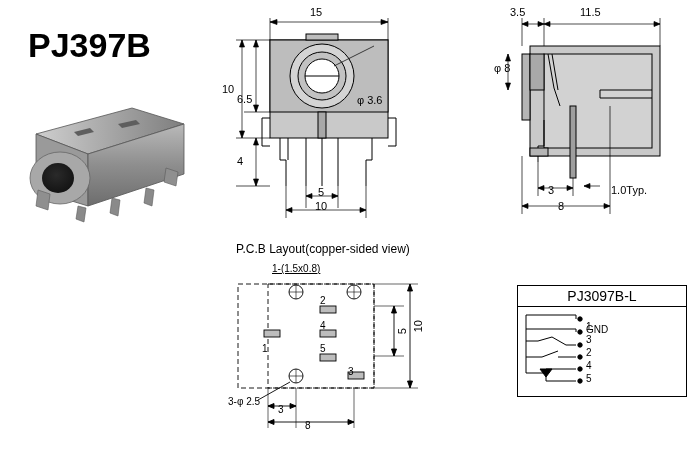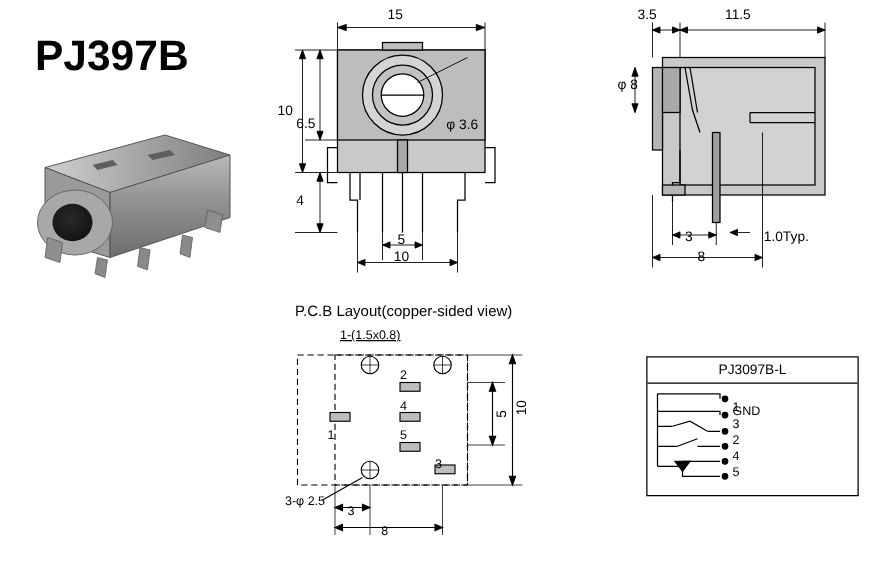--- a/index.html
+++ b/index.html
@@ -269,21 +269,21 @@
 <div class="abs dim-sm" style="left:262px;top:343px;">1</div>
 <div class="abs dim-sm" style="left:348px;top:366px;">3</div>
 <div class="abs dim-sm" style="left:228px;top:396px;">3-φ 2.5</div>
 <div class="abs dim-sm" style="left:278px;top:404px;">3</div>
 <div class="abs dim-sm" style="left:305px;top:420px;">8</div>
 <div class="abs vert" style="left:396px;top:328px;">5</div>
 <div class="abs vert" style="left:412px;top:320px;">10</div>
 
 <div class="abs" style="left:517px;top:285px;width:168px;height:110px;border:1px solid #000;">
   <div style="display:flex;border-bottom:1px solid #000;height:20px;">
-    <div style="flex:1;font-size:11px;display:flex;align-items:center;justify-content:center;">PJ3097B-L</div>
+    <div style="flex:1;font-size:14px;display:flex;align-items:center;justify-content:center;">PJ3097B-L</div>
   </div>
   <div style="display:flex;height:88px;">
     <div style="flex:1;position:relative;">
       <svg width="98" height="88" viewBox="0 0 98 88">
         <g stroke="#000" fill="none" stroke-width="1">
 
           <path d="M8 8 L58 8 L58 12"></path>
           <circle cx="62" cy="12" r="2.2" fill="#000"></circle>
 
           <path d="M8 8 L8 34"></path>

